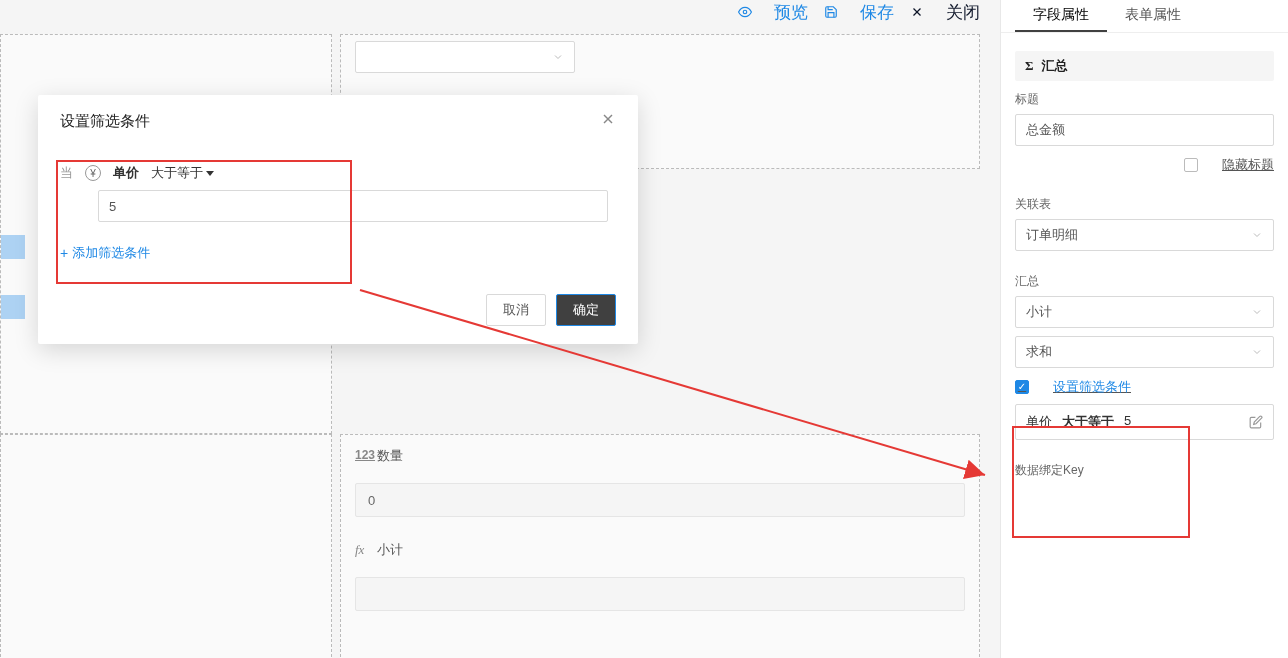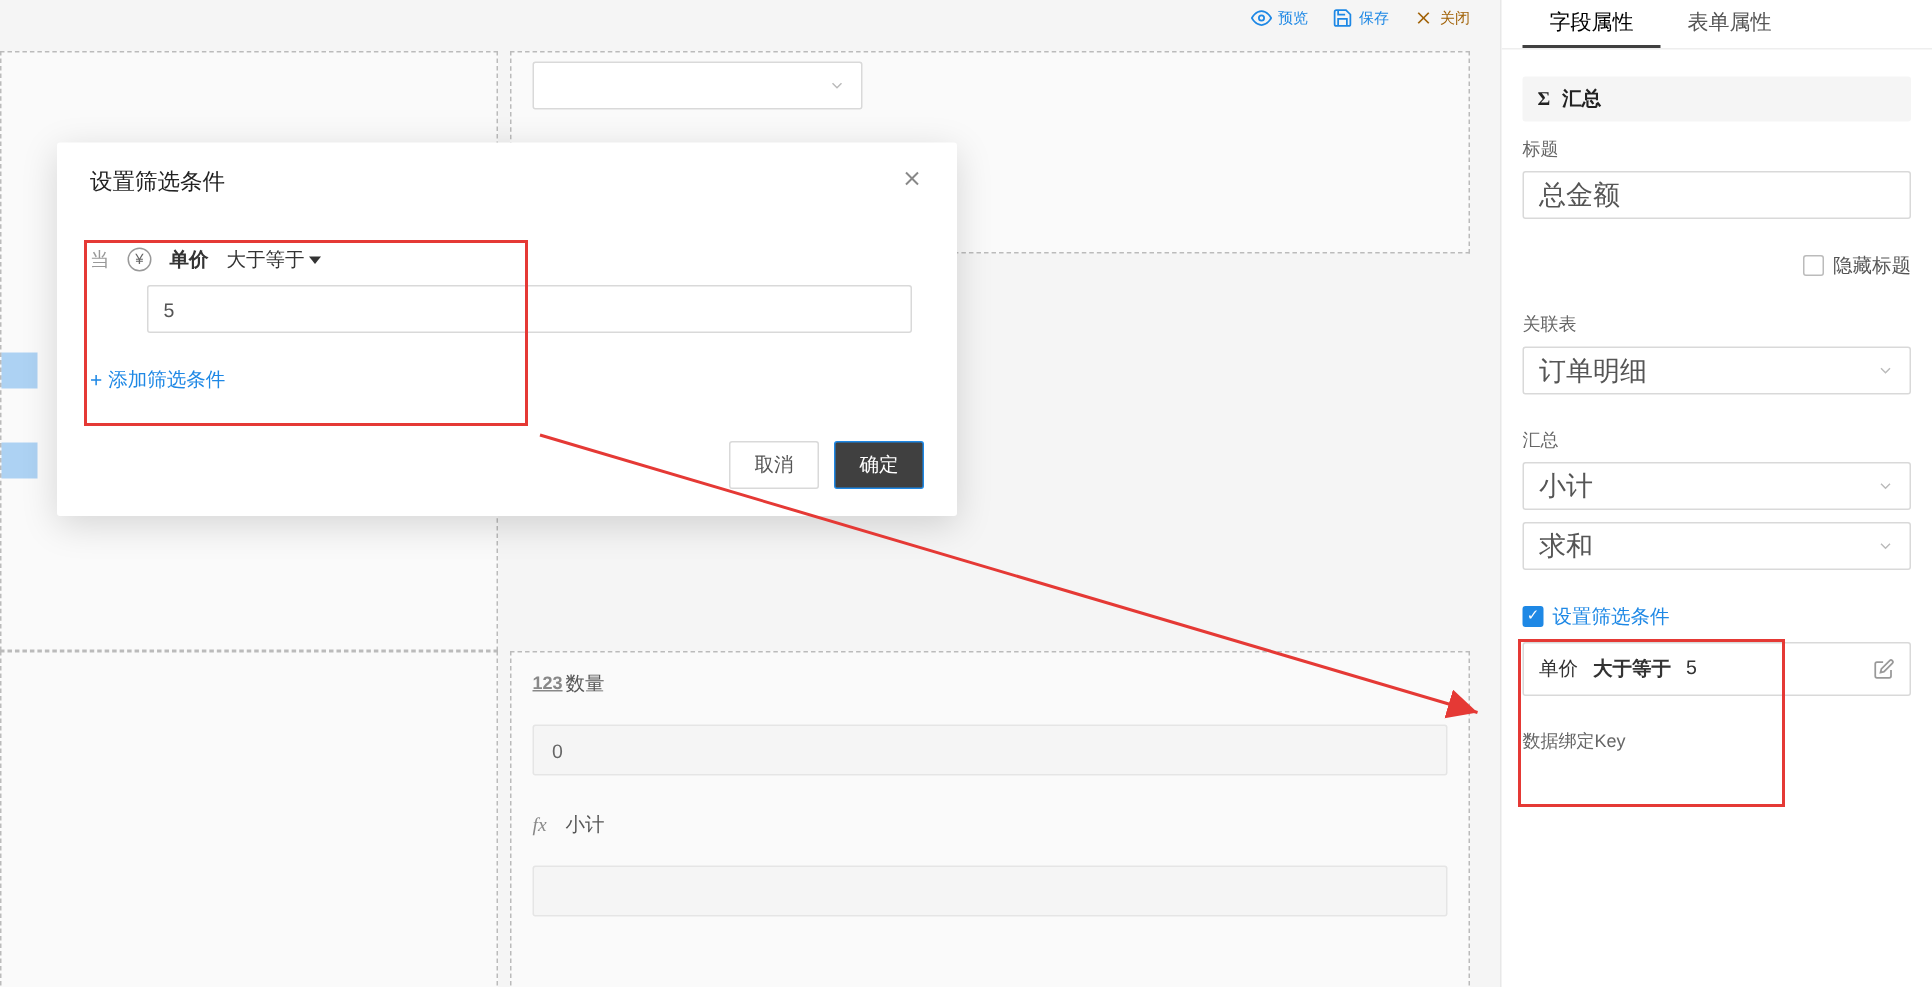--- a/index.html
+++ b/index.html
@@ -1,22 +1,22 @@
 <!DOCTYPE html>
 <html><head>
   <meta charset="utf-8">
   <style>
     * { box-sizing: border-box; margin: 0; padding: 0; }
     body { font-family: -apple-system, BlinkMacSystemFont, "Segoe UI", "PingFang SC", "Microsoft YaHei", sans-serif; font-size: 13px; color: #333; background: #f5f5f5; width: 1288px; height: 658px; position: relative; overflow: hidden; }
 
     
     .top-toolbar { position: absolute; top: 0; left: 0; right: 288px; height: 24px; display: flex; justify-content: flex-end; align-items: center; gap: 16px; padding-right: 20px; }
-    .toolbar-btn { display: flex; align-items: center; gap: 4px; cursor: pointer; font-size: 10px; }
+    .toolbar-btn { display: flex; align-items: center; gap: 22px; cursor: pointer; font-size: 17px; }
     .toolbar-btn.blue { color: #1e88e5; }
-    .toolbar-btn.red { color: #a16207; }
+    .toolbar-btn.red { color: #0f172a; }
     .icon-svg { width: 14px; height: 14px; }
 
     
     .canvas { position: absolute; top: 24px; left: 0; right: 288px; bottom: 0; }
 
     
     .field-box { position: absolute; border: 1px dashed #bbb; background: #fafafa; }
     .field-box.order-status { left: 340px; top: 10px; width: 640px; height: 135px; }
     .field-title { display: flex; align-items: center; gap: 6px; padding: 12px 14px; color: #555; font-size: 13px; }
     .field-title .ticon { color: #888; width: 16px; height: 16px; }
@@ -32,23 +32,23 @@
 
     
     .right-panel { position: absolute; top: 0; right: 0; bottom: 0; width: 288px; background: #fff; border-left: 1px solid #e8e8e8; overflow: hidden; }
     .tabs { display: flex; border-bottom: 1px solid #eee; }
     .tab { flex: 0 0 auto; padding: 6px 18px; cursor: pointer; color: #555; font-size: 14px; }
     .tab:first-child { margin-left: 14px; }
     .tab.active { color: #000000; border-bottom: 2px solid #404040; font-weight: 500; }
     .prop-section { padding: 12px 14px 4px; }
     .section-header { display: flex; align-items: center; gap: 8px; font-weight: 600; color: #222; padding: 6px 10px; background: #f5f5f5; margin: 6px 0 10px; border-radius: 2px; }
     .prop-label { color: #666; font-size: 12px; margin: 10px 0 6px; }
-    .prop-input { width: 100%; height: 32px; border: 1px solid #d9d9d9; border-radius: 2px; padding: 0 10px; display: flex; align-items: center; justify-content: space-between; background: #fff; color: #555; font-size: 18px; }
+    .prop-input { width: 100%; height: 32px; border: 1px solid #d9d9d9; border-radius: 2px; padding: 0 10px; display: flex; align-items: center; justify-content: space-between; background: #fff; color: #555; font-size: 13px; }
     .prop-input .chev { color: #bbb; }
-    .checkbox-row { display: flex; align-items: center; gap: 6px; font-size: 13px; color: #555; margin-top: 22px; }
+    .checkbox-row { display: flex; align-items: center; gap: 24px; font-size: 13px; color: #555; margin-top: 10px; text-decoration: underline; }
     .checkbox-row.right { justify-content: flex-end; }
     .chk { width: 14px; height: 14px; border: 1px solid #bbb; border-radius: 2px; display: inline-flex; align-items: center; justify-content: center; }
     .chk.checked { background: #1e88e5; border-color: #1e88e5; color: #fff; font-size: 10px; line-height: 1; }
     .filter-link { color: #1e88e5; cursor: pointer; font-size: 13px; }
     .filter-display { margin-top: 8px; border: 1px solid #d9d9d9; border-radius: 2px; padding: 8px 10px; display: flex; justify-content: space-between; align-items: center; }
     .filter-display .txt { display: flex; gap: 10px; font-size: 13px; }
     .filter-display .txt .bold { font-weight: 600; }
     .edit-icon { color: #999; cursor: pointer; width: 14px; height: 14px; }
 
     

